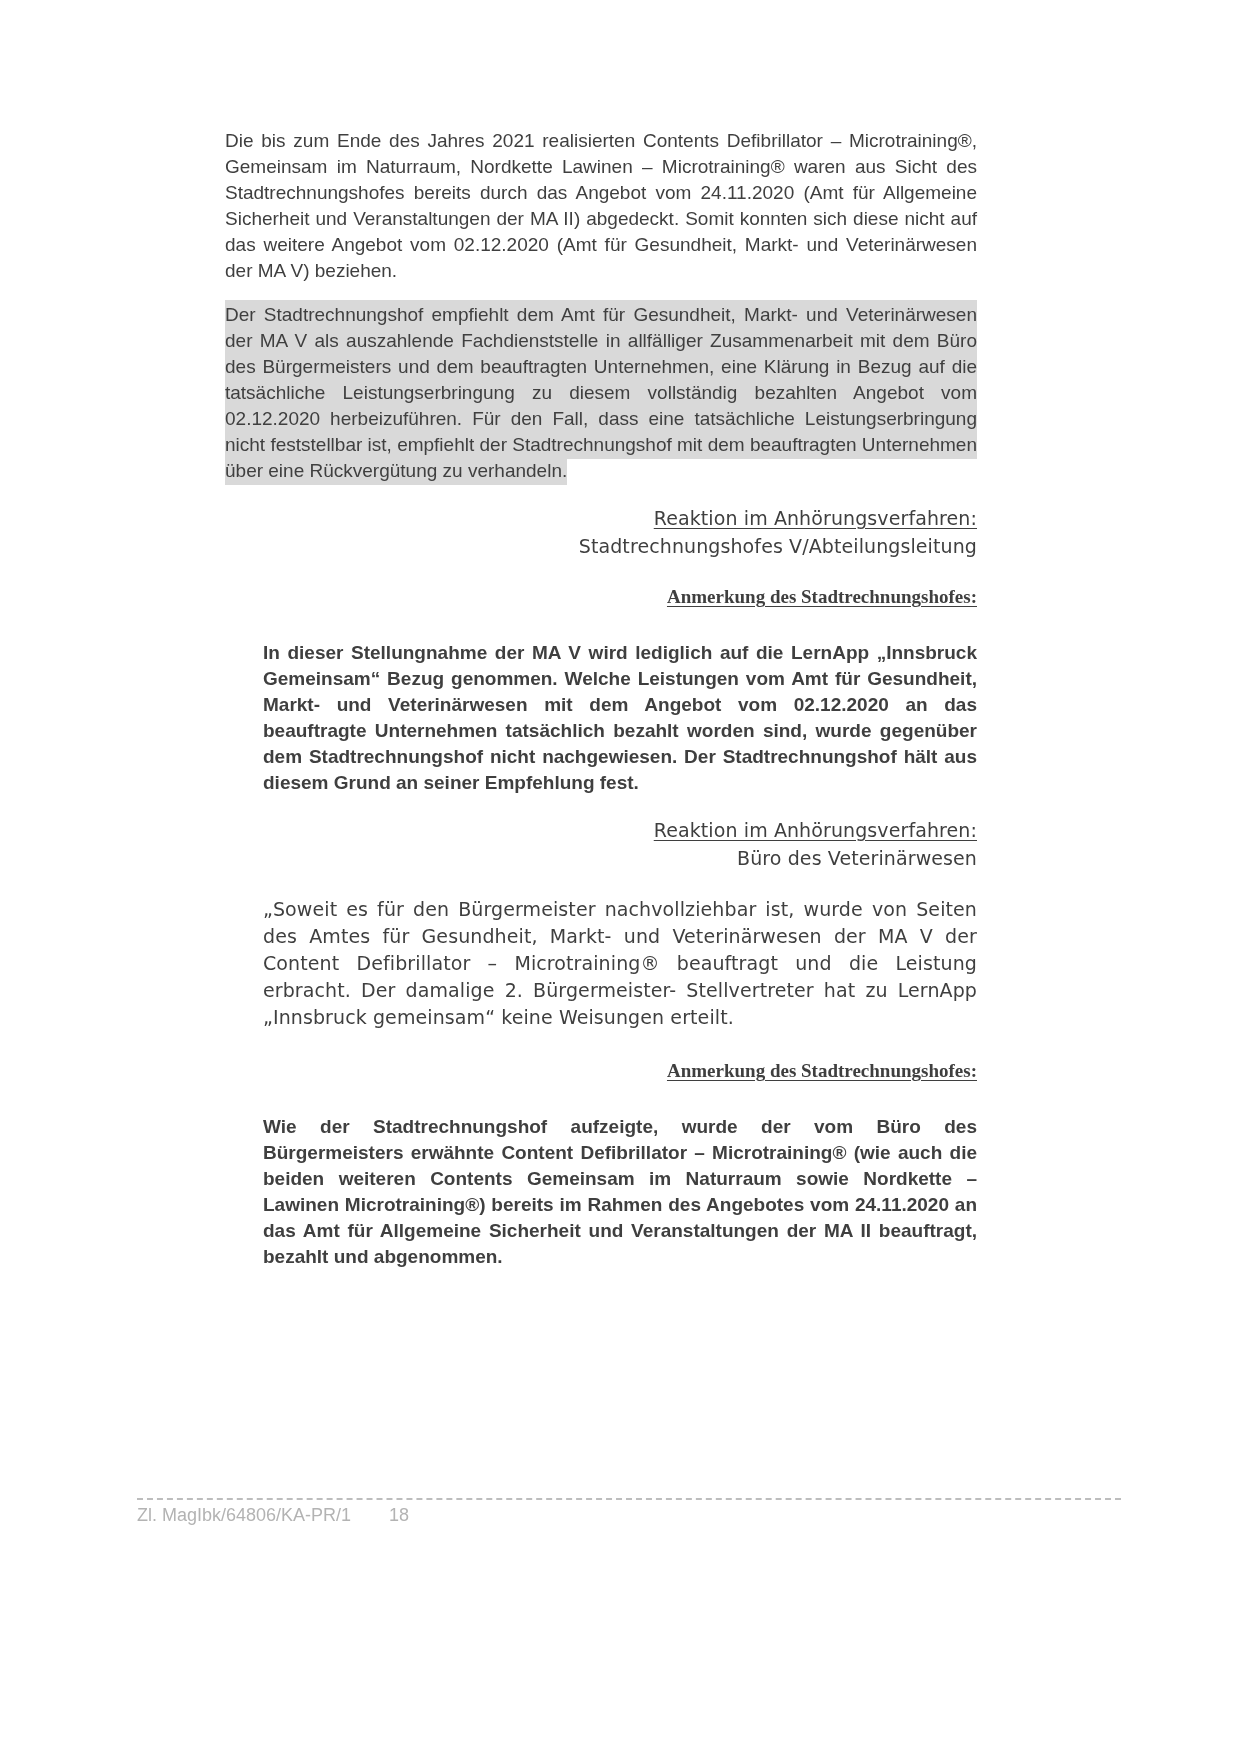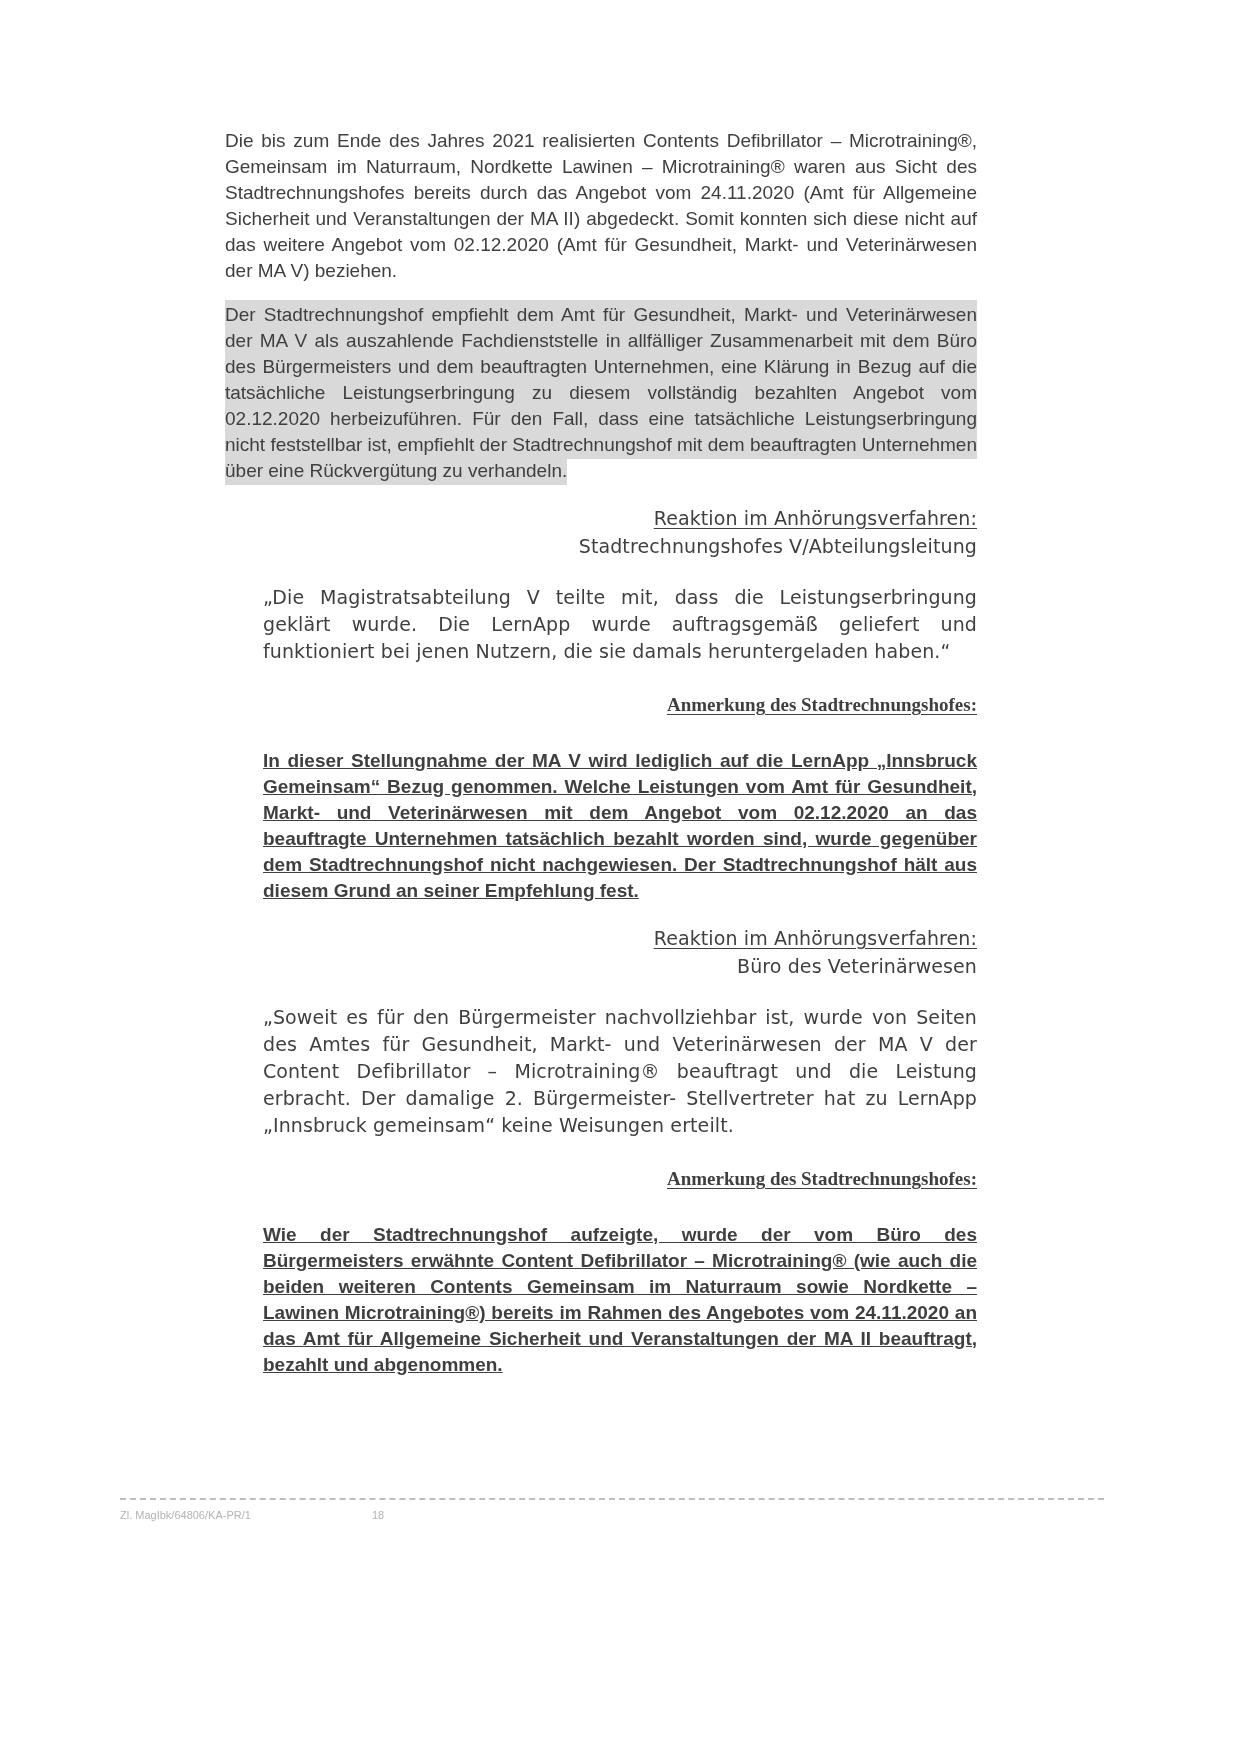--- a/index.html
+++ b/index.html
@@ -33,33 +33,33 @@
   .para.gap-lg{ margin-bottom:18px; }
   .highlight-span{
     background:var(--highlight-background,#d9d9d9);
     padding:4px 0;
   }
   .indent{ margin-left:38px; }
   .right{ text-align:right; }
   .comic{ font-family:"DejaVu Sans",sans-serif; letter-spacing:0.1px; }
   .underline{ text-decoration:underline; text-underline-offset:3px; }
   .bold{ font-weight:bold; }
-  .semibold{ font-weight:600;text-decoration:underline; }
+  .semibold{ font-weight:600; }
   .reaction{
     margin:20px 0 24px 0;
     line-height:28px;
   }
   .remark-head{ margin:12px 0 30px 0;font-family:Liberation Serif, serif; }
   .quote{ margin-bottom:27px; line-height:27px; }
   .footer{
     position:absolute;
-    left:120px;
+    left:137px;
     top:1498px;
     width:984px;
-    font-size:11px;
+    font-size:18px;
     line-height:20px;
     color:var(--footer-text,#b3b3b3);
   }
   .footer-line{
     height:0;
     border-top:2px dashed #bdbdbd;
     margin-bottom:5px;
   }
   .footer-row{
     display:flex;
@@ -78,21 +78,20 @@
 
     <p class="para gap-lg">Die bis zum Ende des Jahres 2021 realisierten Contents Defibrillator – Microtraining®, Gemeinsam im Naturraum, Nordkette Lawinen – Microtraining® waren aus Sicht des Stadtrechnungshofes bereits durch das Angebot vom 24.11.2020 (Amt für Allgemeine Sicherheit und Veranstaltungen der MA II) abgedeckt. Somit konnten sich diese nicht auf das weitere Angebot vom 02.12.2020 (Amt für Gesundheit, Markt- und Veterinärwesen der MA V) beziehen.</p>
 
     <p class="para gap-lg"><span class="highlight-span">Der Stadtrechnungshof empfiehlt dem Amt für Gesundheit, Markt- und Veterinärwesen der MA V als auszahlende Fachdienststelle in allfälliger Zusammenarbeit mit dem Büro des Bürgermeisters und dem beauftragten Unternehmen, eine Klärung in Bezug auf die tatsächliche Leistungserbringung zu diesem vollständig bezahlten Angebot vom 02.12.2020 herbeizuführen. Für den Fall, dass eine tatsächliche Leistungserbringung nicht feststellbar ist, empfiehlt der Stadtrechnungshof mit dem beauftragten Unternehmen über eine Rückvergütung zu verhandeln.</span></p>
 
     <div class="reaction right comic">
       <div><span class="underline">Reaktion im Anhörungsverfahren:</span></div>
       <div>Stadtrechnungshofes V/Abteilungsleitung</div>
     </div>
 
-    <p class="para indent comic quote">„Die Magistratsabteilung V teilte mit, dass die Leistungserbringung geklärt wurde. Die LernApp wurde auftragsgemäß geliefert und funktioniert bei jenen Nutzern, die sie damals heruntergeladen haben.“</p>
 
     <div class="remark-head right"><span class="underline bold">Anmerkung des Stadtrechnungshofes:</span></div>
 
     <p class="para indent semibold gap-lg">In dieser Stellungnahme der MA V wird lediglich auf die LernApp „Innsbruck Gemeinsam“ Bezug genommen. Welche Leistungen vom Amt für Gesundheit, Markt- und Veterinärwesen mit dem Angebot vom 02.12.2020 an das beauftragte Unternehmen tatsächlich bezahlt worden sind, wurde gegenüber dem Stadtrechnungshof nicht nachgewiesen. Der Stadtrechnungshof hält aus diesem Grund an seiner Empfehlung fest.</p>
 
     <div class="reaction right comic">
       <div><span class="underline">Reaktion im Anhörungsverfahren:</span></div>
       <div>Büro des Veterinärwesen</div>
     </div>
 

